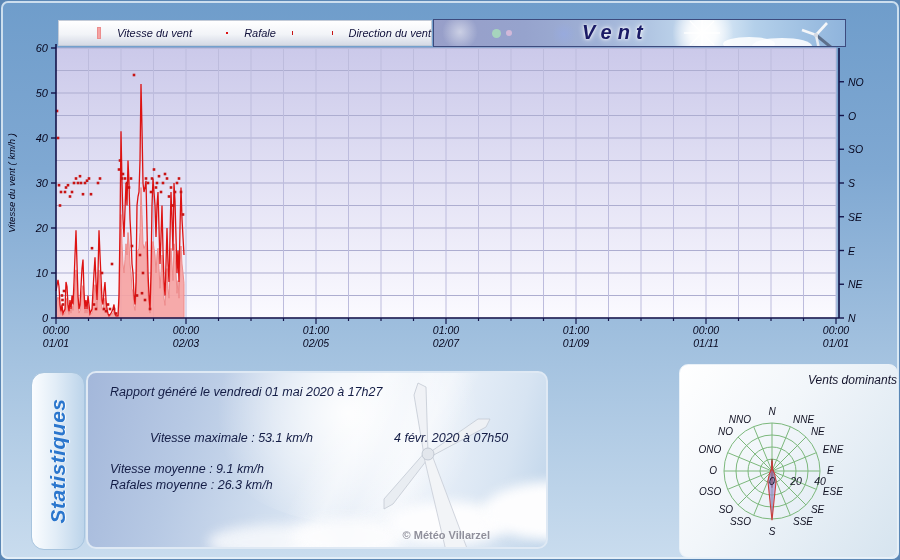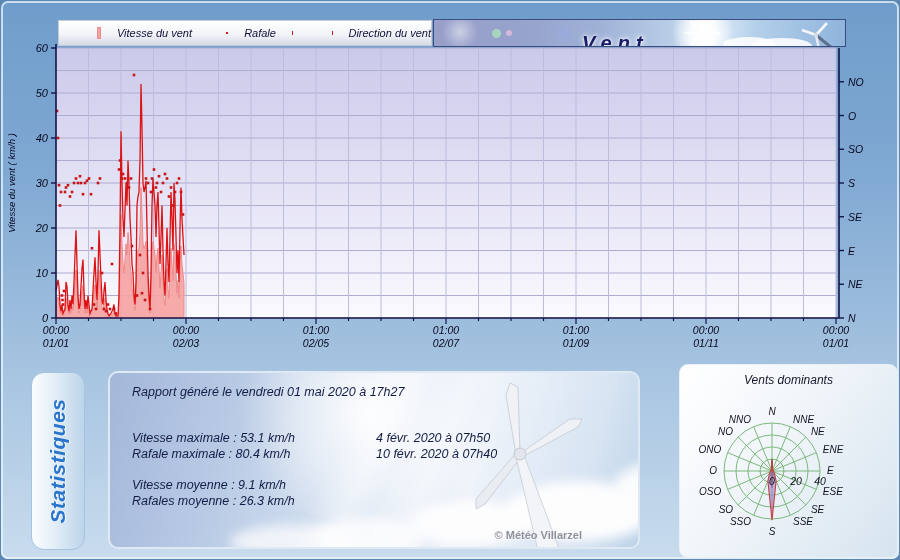--- a/index.html
+++ b/index.html
@@ -29,38 +29,38 @@
     border:1px solid #3d4b7e;box-sizing:border-box;
     background:linear-gradient(90deg,#989fc9 0%,#96a3cd 22%,#9fb1d6 40%,#b9cfe8 58%,#eaf3fb 66%,#b4d0ea 78%,#8fb4dc 100%);
   }
   .flare{position:absolute;border-radius:50%;}
   .f1{left:8px;top:-6px;width:36px;height:36px;background:radial-gradient(circle,rgba(255,255,255,.5),rgba(255,255,255,0) 70%);}
   .f2{left:58px;top:9px;width:9px;height:9px;background:rgba(170,225,185,.8);}
   .f3{left:72px;top:10px;width:6px;height:6px;background:rgba(225,190,220,.8);}
   .f4{left:118px;top:2px;width:24px;height:24px;background:radial-gradient(circle,rgba(150,170,230,.55),rgba(150,170,230,0) 70%);}
   .sunglow{left:238px;top:-18px;width:62px;height:62px;background:radial-gradient(circle,#ffffff 0%,rgba(255,255,255,.85) 30%,rgba(255,255,255,0) 70%);}
   .banner-title{
-    position:absolute;left:148px;top:12px;font-size:20px;font-style:italic;font-weight:bold;
+    position:absolute;left:148px;top:1px;font-size:20px;font-style:italic;font-weight:bold;
     letter-spacing:6px;color:#1b1b66;text-shadow:0 0 3px #ffffff,0 0 6px #ffffff;
   }
   .banner svg{position:absolute;left:0;top:0;}
   
   #chart-svg{position:absolute;left:0;top:0;}
   
   .stats-tab{
     position:absolute;left:30px;top:371px;width:52px;height:176px;border-radius:13px;
     background:linear-gradient(90deg,#fbfdff 0%,#e2edf7 45%,#bcd4ea 100%);
     border:1px solid #a7c4de;display:flex;align-items:center;justify-content:center;
   }
   .stats-tab span{
     transform:rotate(-90deg);white-space:nowrap;font-size:21px;font-weight:bold;font-style:italic;
     color:#2a76cd;text-shadow:0 1px 1px rgba(255,255,255,.9);letter-spacing:.5px;
   }
   .stats-panel{
-    position:absolute;left:107px;top:370px;width:532px;height:178px;border-radius:10px;
+    position:absolute;left:85px;top:370px;width:462px;height:178px;border-radius:10px;
     border:2px solid #dfe9f4;box-sizing:border-box;overflow:hidden;
     background:linear-gradient(105deg,#a3b7da 0%,#b7c9e4 22%,#d3e0f0 45%,#eef3fa 68%,#d7e4f2 88%,#bdd3e9 100%);
   }
   .stats-panel .glow{
     position:absolute;left:110px;top:-70px;width:300px;height:220px;border-radius:50%;
     background:radial-gradient(circle,rgba(255,255,255,.95) 0%,rgba(255,255,255,.45) 40%,rgba(255,255,255,0) 70%);
   }
   .stats-panel .ray{
     position:absolute;left:140px;top:-40px;width:330px;height:300px;
     background:linear-gradient(115deg,transparent 30%,rgba(255,255,255,.35) 38%,transparent 44%,rgba(255,255,255,.3) 52%,transparent 58%);
@@ -69,34 +69,34 @@
   .c1{left:300px;top:128px;width:120px;height:44px;}
   .c2{left:395px;top:108px;width:150px;height:60px;}
   .c3{left:205px;top:145px;width:110px;height:38px;opacity:.9;}
   .c4{left:505px;top:90px;width:80px;height:46px;opacity:.95;}
   .c5{left:120px;top:152px;width:130px;height:34px;opacity:.75;}
   .stats-panel svg{position:absolute;right:18px;top:0;}
   .stats-text{
     position:absolute;left:22px;top:11px;font-style:italic;font-size:12.5px;color:#131c45;line-height:16px;
   }
   .stats-row{display:flex;}
-  .stats-row .col1{width:244px;}
+  .stats-row .col1{width:244px;margin-left:40px;}
   .sp{height:15px;}
   .watermark{
     position:absolute;right:56px;bottom:6px;font-size:11px;font-weight:bold;color:#90909c;
     text-shadow:0 1px 0 rgba(255,255,255,.6);
   }
   
   .rose-panel{
     position:absolute;left:678px;top:363px;width:219px;height:194px;border-radius:9px;
     background:linear-gradient(125deg,#ffffff 0%,#f2f6fa 40%,#d6e4ef 100%);
     border:1px solid #e9f1f8;box-sizing:border-box;
   }
   .rose-title{
-    position:absolute;top:8px;width:100%;text-align:center;
+    position:absolute;top:8px;width:100%;text-align:right;
     font-style:italic;font-size:12px;color:#16162e;
   }
   #rose-svg{position:absolute;left:0;top:22px;}
 </style>
 </head>
 <body>
 
 <div class="window">
 
   <div class="legendbox">
@@ -352,24 +352,20 @@
       </g>
     </svg>
     <div class="stats-text">
       <div>Rapport généré le vendredi 01 mai 2020 à 17h27</div>
       <div class="sp"></div>
       <div class="sp"></div>
       <div class="stats-row">
         <span class="col1">Vitesse maximale : 53.1 km/h</span>
         <span>4 févr. 2020 à 07h50</span>
       </div>
-      <div class="stats-row">
-        <span class="col1">Rafale maximale : 80.4 km/h</span>
-        <span>10 févr. 2020 à 07h40</span>
-      </div>
       <div class="sp"></div>
       <div>Vitesse moyenne : 9.1 km/h</div>
       <div>Rafales moyenne : 26.3 km/h</div>
     </div>
     <span class="watermark">© Météo Villarzel</span>
   </div>
 
   <div class="rose-panel">
     <div class="rose-title">Vents dominants</div>
     <svg id="rose-svg" width="219" height="170">

